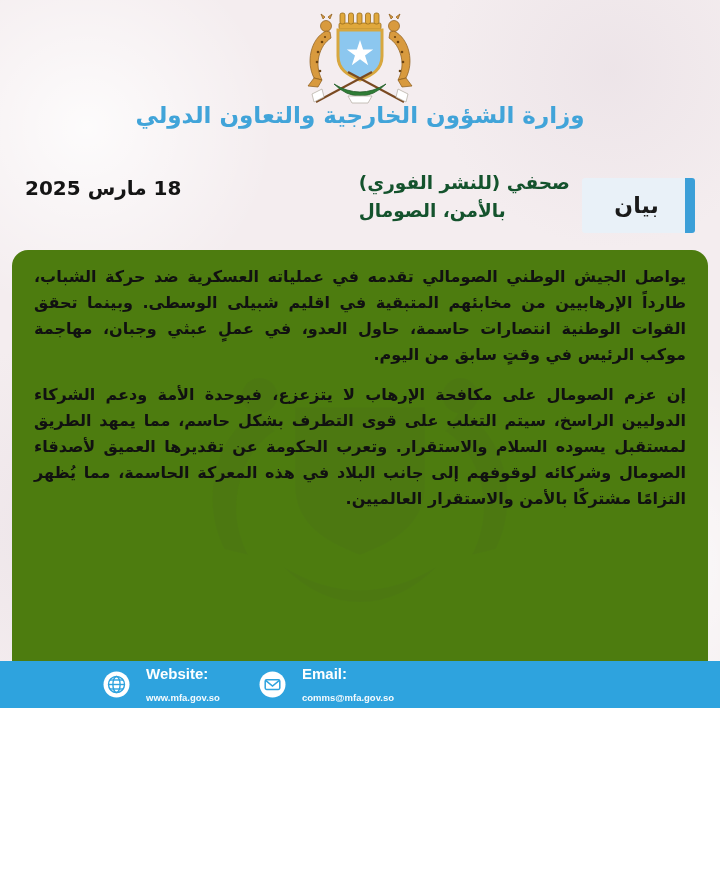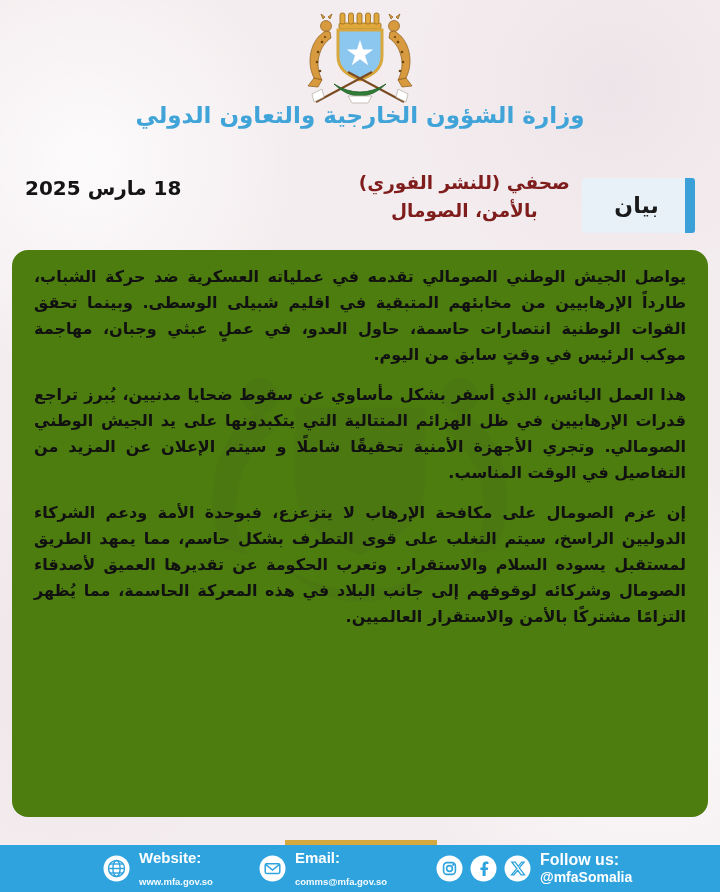--- a/index.html
+++ b/index.html
@@ -1,17 +1,17 @@
 <!DOCTYPE html>
 <html lang="ar"><head>
 <meta charset="utf-8">
 <style>
   html,body{margin:0;padding:0;}
   .page{
-    position:relative; width:720px; height:892px; overflow:hidden;
+    position:relative; width:720px; height:708px; overflow:hidden;
     background:#f4edef;
     font-family:"DejaVu Sans","Liberation Sans",sans-serif;
   }
   
   .page::before{
     content:""; position:absolute; inset:0;
     background:
       radial-gradient(circle at 12% 18%, rgba(255,255,255,.8), transparent 22%),
       radial-gradient(circle at 85% 10%, rgba(230,220,226,.5), transparent 20%),
       radial-gradient(circle at 90% 80%, rgba(255,255,255,.7), transparent 25%),
@@ -30,21 +30,21 @@
   
   .badge-box{
     position:absolute; top:178px; right:25px; width:113px; height:55px;
     background:#e9f1f8; border-radius:3px;
     display:flex; align-items:center; justify-content:center;
   }
   .badge-bar{ position:absolute; top:0; right:0; width:10px; height:100%; background:#3b9fd8; border-radius:0 3px 3px 0; }
   .badge-label{ direction:rtl; font-size:22px; font-weight:800; color:#1a1a1a; margin-right:4px; }
   .press-block{
     position:absolute; top:169px; right:150px;
-    direction:rtl; text-align:center; color:#7f1d1d;
+    direction:rtl; text-align:left; color:#14532d;
     font-size:18.5px; font-weight:800; line-height:28px; white-space:nowrap;
   }
   .date-line{
     position:absolute; top:176px; left:25px;
     direction:rtl; color:#141414; font-size:20px; font-weight:800; white-space:nowrap;
   }
 
   
   .body-card{
     position:absolute; left:12px; top:250px; width:696px; height:567px;
@@ -61,21 +61,21 @@
     color:#111; font-size:16px; font-weight:700; line-height:26px;
     margin:0 0 14px 0;
   }
 
   
   .gold-bar{ position:absolute; top:840px; left:285px; width:152px; height:5px; background:#d5a93f; }
   .footer{
     position:absolute; left:0; bottom:0; width:720px; height:47px;
     background:#2ea3de; color:#fff;
   }
-  .f-group{ position:absolute; top:0; height:47px; display:flex; align-items:center; gap:9px; }
+  .f-group{ position:absolute; top:0; height:47px; display:flex; align-items:center; gap:16px; }
   .f-icon-circle{ width:27px; height:27px; flex:0 0 auto; }
   .f-text{ display:flex; flex-direction:column; justify-content:center; line-height:1.05; }
   .f-label{ font-family:"Liberation Sans",sans-serif; font-weight:700; font-size:15px; }
   .f-value{ font-family:"Liberation Sans",sans-serif; font-weight:700; font-size:9.5px; opacity:.95; margin-top:12px; }
   .f-follow-label{ font-family:"Liberation Sans",sans-serif; font-weight:700; font-size:16px; }
   .f-follow-value{ font-family:"Liberation Sans",sans-serif; font-weight:700; font-size:14px; margin-top:1px; }
   .socials{ display:flex; gap:7px; }
 </style>
 </head>
 <body>
@@ -161,21 +161,20 @@
   <div class="body-card">
     <svg class="card-watermark" viewBox="0 0 156 96" aria-hidden="true">
       <path d="M56 20 h44 v26 c0 13 -9 19 -22 24 c-13 -5 -22 -11 -22 -24 z" fill="#444"></path>
       <circle cx="44" cy="16" r="6" fill="#444"></circle>
         <circle cx="112" cy="16" r="6" fill="#444"></circle>
       <path d="M44 21 c-8 4 -13 12 -15 21 c-2 9 -1 18 3 26 l8 2 c-4 -8 -5 -16 -3 -24 c2 -8 6 -14 12 -18 z" fill="#444"></path>
       <path d="M112 21 c8 4 13 12 15 21 c2 9 1 18 -3 26 l-8 2 c4 -8 5 -16 3 -24 c-2 -8 -6 -14 -12 -18 z" fill="#444"></path>
       <path d="M52 74 q26 16 52 0 q-12 12 -26 12 q-14 0 -26 -12 z" fill="#444"></path>
     </svg>
     <p class="para">يواصل الجيش الوطني الصومالي تقدمه في عملياته العسكرية ضد حركة الشباب، طارداً الإرهابيين من مخابئهم المتبقية في اقليم شبيلى الوسطى. وبينما تحقق القوات الوطنية انتصارات حاسمة، حاول العدو، في عملٍ عبثي وجبان، مهاجمة موكب الرئيس في وقتٍ سابق من اليوم.</p>
-    <p class="para">هذا العمل اليائس، الذي أسفر بشكل مأساوي عن سقوط ضحايا مدنيين، يُبرز تراجع قدرات الإرهابيين في ظل الهزائم المتتالية التي يتكبدونها على يد الجيش الوطني الصومالي. وتجري الأجهزة الأمنية تحقيقًا شاملًا و سيتم الإعلان عن المزيد من التفاصيل في الوقت المناسب.</p>
     <p class="para">إن عزم الصومال على مكافحة الإرهاب لا يتزعزع، فبوحدة الأمة ودعم الشركاء الدوليين الراسخ، سيتم التغلب على قوى التطرف بشكل حاسم، مما يمهد الطريق لمستقبل يسوده السلام والاستقرار. وتعرب الحكومة عن تقديرها العميق لأصدقاء الصومال وشركائه لوقوفهم إلى جانب البلاد في هذه المعركة الحاسمة، مما يُظهر التزامًا مشتركًا بالأمن والاستقرار العالميين.</p>
   </div>
 
   <div class="gold-bar"></div>
 
   <div class="footer">
 
     <div class="f-group" style="left:103px;">
       <svg class="f-icon-circle" viewBox="0 0 27 27">
         <circle cx="13.5" cy="13.5" r="13" fill="#ffffff"></circle>
@@ -198,37 +197,15 @@
         <circle cx="13.5" cy="13.5" r="13" fill="#ffffff"></circle>
         <rect x="6.2" y="8.8" width="14.6" height="9.6" rx="1.4" fill="none" stroke="#2ea3de" stroke-width="1.5"></rect>
         <polyline points="6.6,9.4 13.5,15 20.4,9.4" fill="none" stroke="#2ea3de" stroke-width="1.5"></polyline>
       </svg>
       <div class="f-text">
         <span class="f-label">Email:</span>
         <span class="f-value">comms@mfa.gov.so</span>
       </div>
     </div>
 
-    <div class="f-group" style="left:436px;">
-      <div class="socials">
-        <svg class="f-icon-circle" viewBox="0 0 27 27">
-          <circle cx="13.5" cy="13.5" r="13" fill="#ffffff"></circle>
-          <rect x="7.6" y="7.6" width="11.8" height="11.8" rx="3.4" fill="none" stroke="#2ea3de" stroke-width="1.6"></rect>
-          <circle cx="13.5" cy="13.5" r="2.9" fill="none" stroke="#2ea3de" stroke-width="1.6"></circle>
-          <circle cx="17.3" cy="9.8" r="1.1" fill="#2ea3de"></circle>
-        </svg>
-        <svg class="f-icon-circle" viewBox="0 0 27 27">
-          <circle cx="13.5" cy="13.5" r="13" fill="#ffffff"></circle>
-          <path d="M15.6 21 v-6 h2.2 l0.4 -2.6 h-2.6 v-1.8 c0 -0.8 0.4 -1.5 1.6 -1.5 h1.2 V6.8 c-0.5 -0.1 -1.4 -0.2 -2.2 -0.2 c-2.2 0 -3.6 1.3 -3.6 3.7 v2.1 H10.4 V15 h2.2 v6 z" fill="#2ea3de"></path>
-        </svg>
-        <svg class="f-icon-circle" viewBox="0 0 27 27">
-          <circle cx="13.5" cy="13.5" r="13" fill="#ffffff"></circle>
-          <path d="M7.8 7.2 h3.4 l3 4.1 l3.5 -4.1 h2.4 l-4.8 5.6 l5.2 7 h-3.4 l-3.3 -4.5 l-3.9 4.5 H7.5 l5.3 -6.2 z" fill="none" stroke="#2ea3de" stroke-width="1.3"></path>
-        </svg>
-      </div>
-      <div class="f-text">
-        <span class="f-follow-label">Follow us:</span>
-        <span class="f-follow-value">@mfaSomalia</span>
-      </div>
-    </div>
 
   </div>
 </div>
 
 </body></html>

